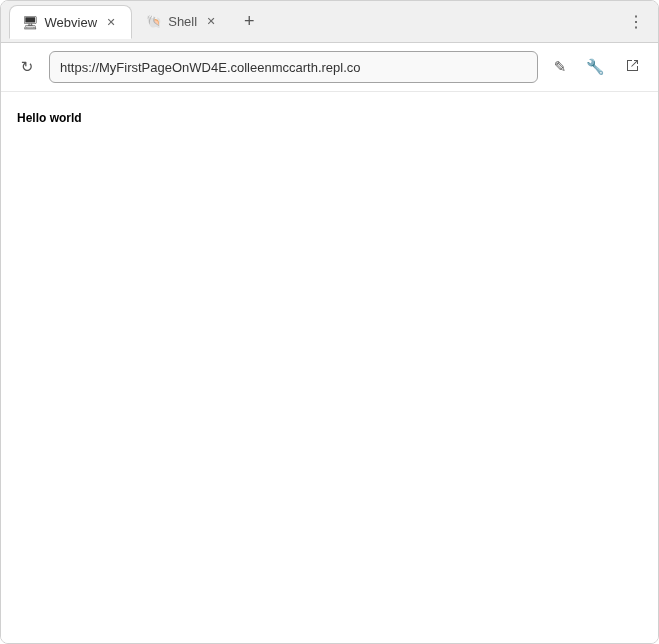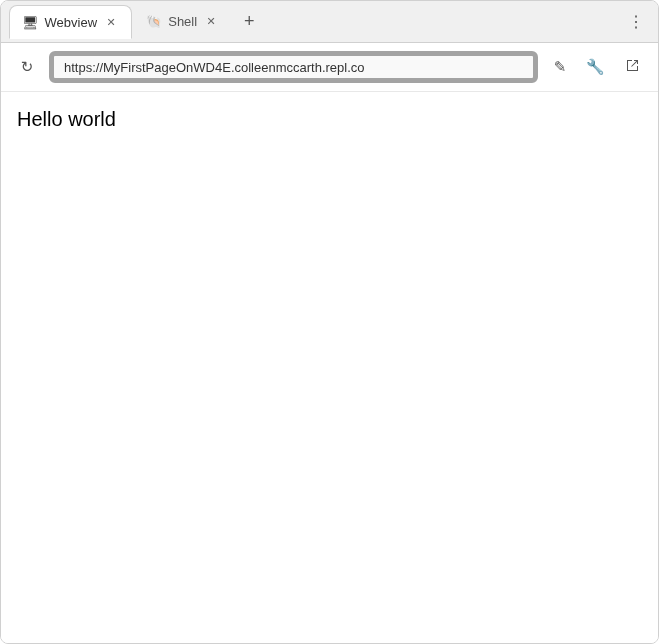--- a/index.html
+++ b/index.html
@@ -115,21 +115,21 @@
       border-radius: 6px;
       cursor: pointer;
       color: #555;
       font-size: 15px;
       flex-shrink: 0;
     }
 
     .address-input {
       flex: 1;
       height: 32px;
-      border: 5px solid #a3a3a3;
+      border: 1px solid #a3a3a3;
       border-radius: 6px;
       padding: 0 10px;
       font-size: 13px;
       color: #333;
       background: #f9f9f9;
       outline: none;
     }
 
     .toolbar-btn {
       display: flex;
@@ -145,23 +145,23 @@
     }
 
     
     .content-area {
       padding: 16px;
       background: #ffffff;
       height: calc(644px - 42px - 50px);
     }
 
     .hello-world {
-      font-size: 20px;
+      font-size: 12px;
       color: #000;
-      font-weight: 400;
+      font-weight: 700;
     }
 
     
     .shell-icon {
       font-size: 13px;
     }
 
     
     .monitor-icon {
       font-size: 13px;

